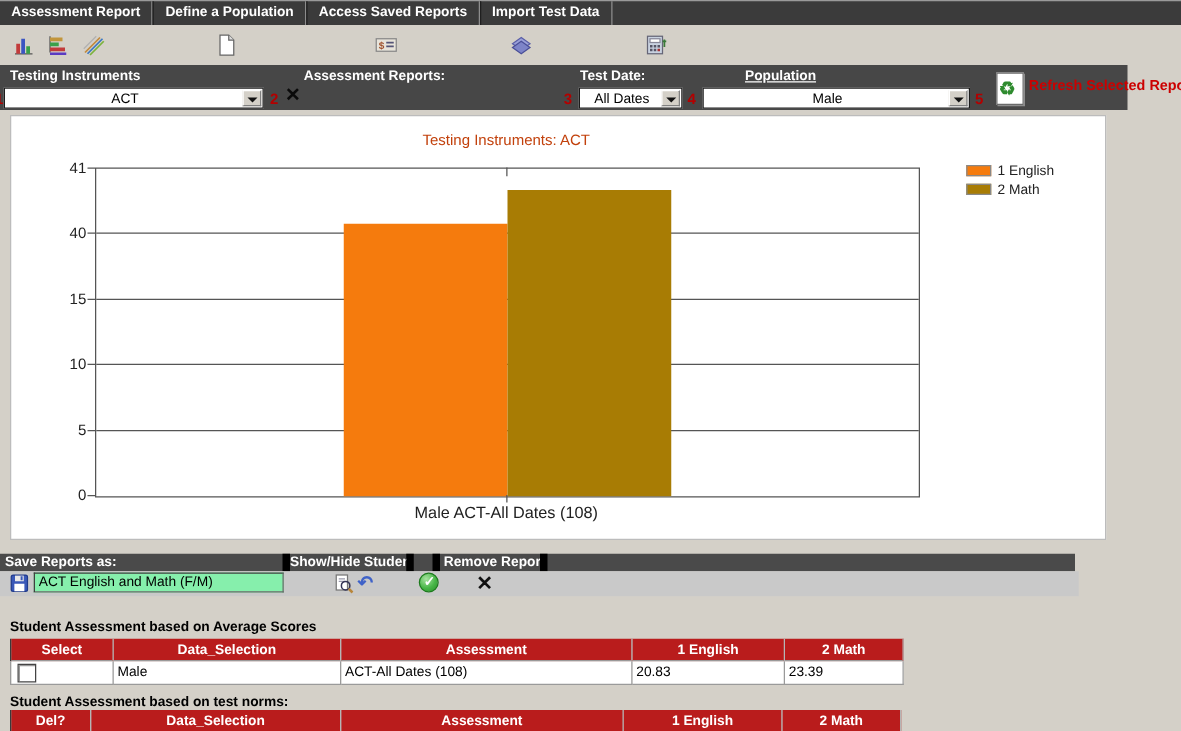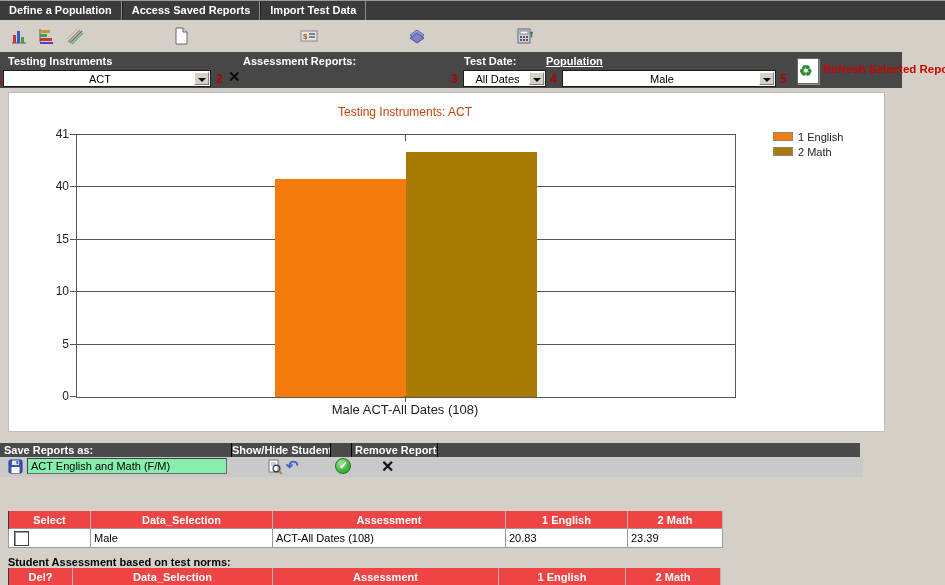--- a/index.html
+++ b/index.html
@@ -41,48 +41,49 @@
   .ctick-top{position:absolute;left:396px;top:41px;width:1px;height:7px;background:#555;}
   .ctick-bottom{position:absolute;left:396px;top:303px;width:1px;height:6px;background:#555;}
   .xaxis-label{position:absolute;left:396px;top:309px;transform:translateX(-50%);font-size:13px;color:#222;white-space:nowrap;}
   .legend{position:absolute;left:764px;top:36px;}
   .legend-item{display:flex;align-items:center;height:15px;}
   .legend-swatch{width:20px;height:9px;margin-right:5px;border:1px solid #888;box-sizing:border-box;}
   .legend-text{font-size:11px;color:#222;white-space:nowrap;}
   
   .savebar-header{position:absolute;left:0;top:443px;width:860px;height:14px;background:#4a4a4a;display:flex;}
   .sb-seg{color:#fff;font-weight:bold;font-size:11px;line-height:14px;box-sizing:border-box;
-          border-right:1px solid #000000;white-space:nowrap;overflow:hidden;}
+          border-right:6px solid #000000;white-space:nowrap;overflow:hidden;}
   .savebar-row{position:absolute;left:0;top:457px;width:863px;height:20px;background:#c9c9c9;}
   .save-input{position:absolute;left:27px;top:1px;width:200px;height:16px;box-sizing:border-box;
               border:1px solid #6b6b6b;border-top-color:#404040;border-left-color:#404040;
               background:#86efac;font-family:"Liberation Sans",sans-serif;font-size:11px;padding:0 3px;}
   .floppy{position:absolute;left:8px;top:2px;width:15px;height:15px;}
   .icon-preview{position:absolute;left:267px;top:2px;width:16px;height:16px;}
   .icon-undo{position:absolute;left:286px;top:0px;font-size:15px;font-weight:bold;color:#3f62c8;}
   .icon-check{position:absolute;left:335px;top:1px;width:16px;height:16px;border-radius:50%;
               background:radial-gradient(circle at 35% 30%,#a8e3a0,#47b647 55%,#2c8f2c);
               border:1px solid #1d7a1d;box-sizing:border-box;}
   .icon-check:after{content:"\2713";position:absolute;left:3px;top:0px;color:#fff;font-size:11px;font-weight:bold;}
   .icon-removex{position:absolute;left:381px;top:0px;font-size:16px;font-weight:bold;color:#111;}
   
   .section-title{position:absolute;left:8px;font-weight:bold;font-size:11px;color:#000;white-space:nowrap;}
   .dtable{position:absolute;left:8px;border-collapse:collapse;table-layout:fixed;}
-  .dtable th{background:#ef4444;color:#fff;font-weight:bold;font-size:11px;height:17px;
+  .dtable th{background:#b91c1c;color:#fff;font-weight:bold;font-size:11px;height:17px;
              border-right:1px solid #b5b5b5;border-left:1px solid #3a3a3a;text-align:center;padding:0;}
   .dtable td{background:#fff;font-size:11px;height:18px;border:1px solid #9a9a9a;padding:0 0 0 3px;text-align:left;}
   .cbx{width:13px;height:13px;background:#fff;border:1px solid #444;box-shadow:inset 1px 1px 0 #999;
        margin-left:2px;margin-top:1px;}
 </style>
 </head>
 <body>
 
 <div id="app">
 
   <div class="menubar">
+    <div class="menutab">Assessment Report</div>
     <div class="menutab">Define a Population</div>
     <div class="menutab">Access Saved Reports</div>
     <div class="menutab">Import Test Data</div>
   </div>
 
   <div class="toolbar">
     <svg class="tbicon" style="left:10px" viewBox="0 0 18 18">
       <line x1="2" y1="16" x2="16" y2="16" stroke="#555" stroke-width="1"></line>
       <rect x="3" y="8" width="3" height="8" fill="#c23b3b"></rect>
       <rect x="7" y="4" width="3" height="12" fill="#3b55c2"></rect>
@@ -125,21 +126,21 @@
         <rect x="7" y="12" width="2" height="2" fill="#556"></rect>
         <rect x="10" y="12" width="2" height="2" fill="#a33"></rect>
       <path d="M14 6 h3 M15.5 4.5 v6" stroke="#3a7a3a" stroke-width="1.4"></path>
     </svg>
   </div>
 
   <div class="filterbar">
     <div class="flabel" style="left:8px">Testing Instruments</div>
     <div class="flabel" style="left:243px">Assessment Reports:</div>
     <div class="flabel" style="left:464px">Test Date:</div>
-    <div class="flabel" style="left:546px;text-decoration:underline">Population</div>
+    <div class="flabel" style="left:596px;text-decoration:underline">Population</div>
 
     <div class="rednum" style="left:-4px">1</div>
     <div class="combo" style="left:3px;width:208px">
       <div class="val">ACT</div>
       <div class="btn"></div>
     </div>
     <div class="rednum" style="left:216px">2</div>
     <div class="xbtn" style="left:228px">✕</div>
     <div class="rednum" style="left:451px">3</div>
     <div class="combo" style="left:463px;width:83px">
@@ -218,20 +219,21 @@
       <line x1="4" y1="4" x2="9" y2="4" stroke="#99a" stroke-width="1"></line>
       <line x1="4" y1="6" x2="9" y2="6" stroke="#99a" stroke-width="1"></line>
       <circle cx="9.5" cy="9.5" r="3.4" fill="none" stroke="#335" stroke-width="1.2"></circle>
       <line x1="12" y1="12" x2="15" y2="15" stroke="#b8863b" stroke-width="2"></line>
     </svg>
     <div class="icon-undo">↶</div>
     <div class="icon-check"></div>
     <div class="icon-removex">✕</div>
   </div>
 
+  <div class="section-title" style="top:496px">Student Assessment based on Average Scores</div>
   <table class="dtable" style="top:511px">
     <colgroup>
         <col style="width:82px">
         <col style="width:182px">
         <col style="width:233px">
         <col style="width:122px">
         <col style="width:95px">
       </colgroup>
     <tbody>
         <tr>

